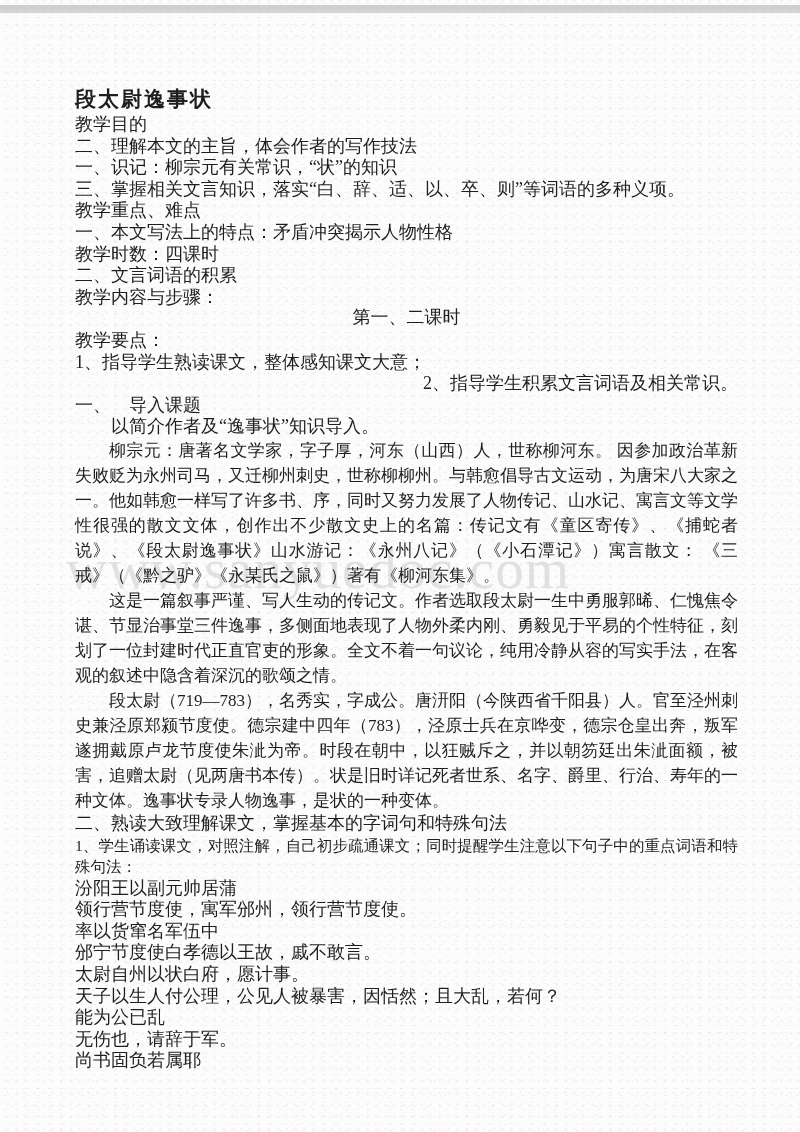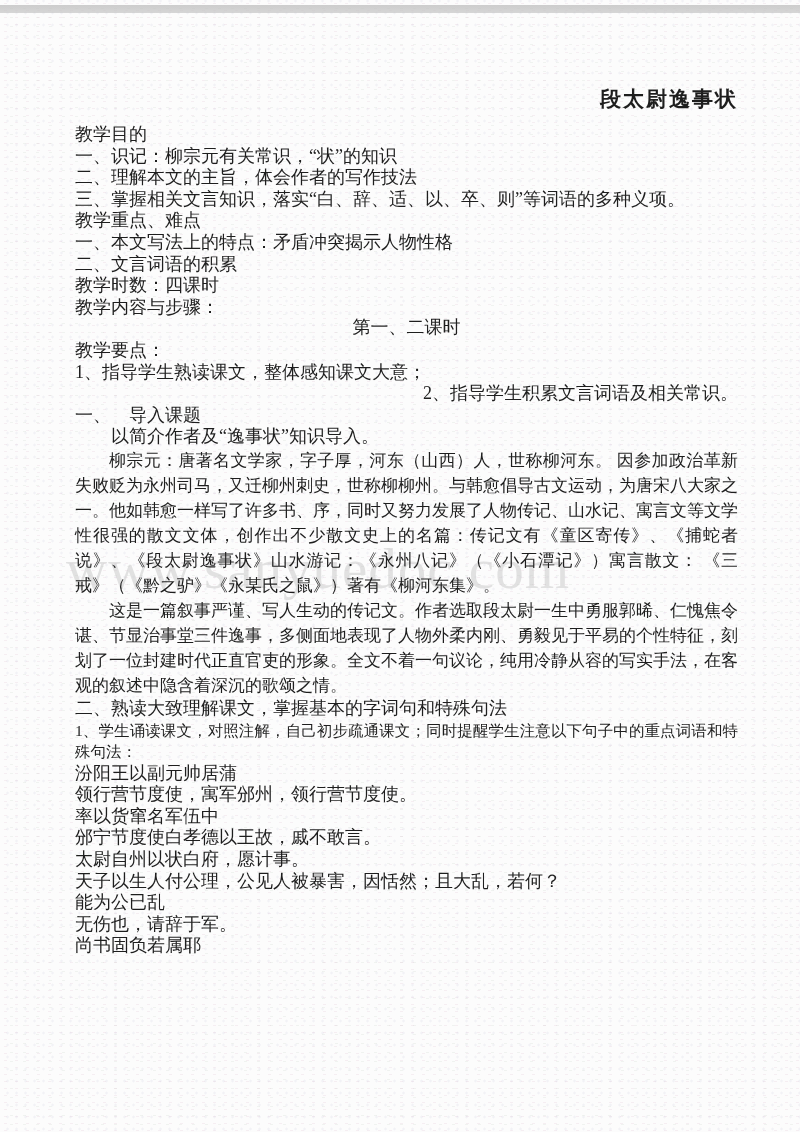--- a/index.html
+++ b/index.html
@@ -13,57 +13,58 @@
       radial-gradient(rgba(120,120,170,0.07) 1px, transparent 1.2px);
     background-size:11px 7px,13px 9px,9px 12px;
     background-position:0 0,5px 4px,3px 7px;}
   .scan-top-band{position:absolute;top:5px;left:0;right:0;height:8px;
     background:linear-gradient(#bdbdbd,#c9c9c9);opacity:.75;}
   .watermark{position:absolute;top:536px;left:66px;width:680px;
     font-size:57px;letter-spacing:1px;color:#c7c7c7;opacity:.5;
     white-space:nowrap;z-index:0;font-family:Liberation Serif, serif;}
   .content{position:absolute;left:75px;top:84px;width:663px;z-index:1;
     color:#1e1e1e;}
-  .t-title{text-align:right;font-size:21px;font-weight:bold;
-    line-height:30px;margin-bottom:10px;letter-spacing:2px;}
+  .t-title{text-align:left;font-size:21px;font-weight:bold;
+    line-height:30px;letter-spacing:2px;}
   .l{font-size:18px;line-height:21.6px;}
   .center{text-align:center;font-family:Liberation Mono, monospace;}
   .p{font-size:17px;line-height:25px;text-align:justify;
      text-indent:2em;}
   .p0{font-size:15.5px;line-height:21.6px;text-align:justify;}
   .ind{text-indent:2em;}
   .ind-half{padding-left:.5em;text-align:right;}
 </style>
 </head>
 <body>
 
 <div class="page">
   <div class="scan-top-band"></div>
   <div class="watermark">www.sanyuedoc.com</div>
 
   <div class="content">
     <div class="t-title">段太尉逸事状</div>
 
     <div class="l">教学目的</div>
+    <div class="l">二、理解本文的主旨，体会作者的写作技法</div>
     <div class="l">一、识记：柳宗元有关常识，“状”的知识</div>
-    <div class="l">二、理解本文的主旨，体会作者的写作技法</div>
     <div class="l">三、掌握相关文言知识，落实“白、辞、适、以、卒、则”等词语的多种义项。</div>
     <div class="l">教学重点、难点</div>
     <div class="l">一、本文写法上的特点：矛盾冲突揭示人物性格</div>
+    <div class="l">教学时数：四课时</div>
     <div class="l">二、文言词语的积累</div>
-    <div class="l">教学时数：四课时</div>
     <div class="l">教学内容与步骤：</div>
     <div class="l center">第一、二课时</div>
     <div class="l">教学要点：</div>
     <div class="l">1、指导学生熟读课文，整体感知课文大意；</div>
     <div class="l ind-half">2、指导学生积累文言词语及相关常识。</div>
     <div class="l">一、　导入课题</div>
     <div class="l ind">以简介作者及“逸事状”知识导入。</div>
     <div class="p">柳宗元：唐著名文学家，字子厚，河东（山西）人，世称柳河东。 因参加政治革新失败贬为永州司马，又迁柳州刺史，世称柳柳州。与韩愈倡导古文运动，为唐宋八大家之一。他如韩愈一样写了许多书、序，同时又努力发展了人物传记、山水记、寓言文等文学性很强的散文文体，创作出不少散文史上的名篇：传记文有《童区寄传》、《捕蛇者说》、《段太尉逸事状》山水游记：《永州八记》（《小石潭记》）寓言散文： 《三戒》（《黔之驴》《永某氏之鼠》）著有《柳河东集》。</div>
     <div class="p">这是一篇叙事严谨、写人生动的传记文。作者选取段太尉一生中勇服郭晞、仁愧焦令谌、节显治事堂三件逸事，多侧面地表现了人物外柔内刚、勇毅见于平易的个性特征，刻划了一位封建时代正直官吏的形象。全文不着一句议论，纯用冷静从容的写实手法，在客观的叙述中隐含着深沉的歌颂之情。</div>
+    <div class="p">段太尉（719—783），名秀实，字成公。唐汧阳（今陕西省千阳县）人。官至泾州刺史兼泾原郑颍节度使。德宗建中四年（783），泾原士兵在京哗变，德宗仓皇出奔，叛军遂拥戴原卢龙节度使朱泚为帝。时段在朝中，以狂贼斥之，并以朝笏廷出朱泚面额，被害，追赠太尉（见两唐书本传）。状是旧时详记死者世系、名字、爵里、行治、寿年的一种文体。逸事状专录人物逸事，是状的一种变体。</div>
     <div class="l">二、熟读大致理解课文，掌握基本的字词句和特殊句法</div>
     <div class="p0">1、学生诵读课文，对照注解，自己初步疏通课文；同时提醒学生注意以下句子中的重点词语和特殊句法：</div>
     <div class="l">汾阳王以副元帅居蒲</div>
     <div class="l">领行营节度使，寓军邠州，领行营节度使。</div>
     <div class="l">率以货窜名军伍中</div>
     <div class="l">邠宁节度使白孝德以王故，戚不敢言。</div>
     <div class="l">太尉自州以状白府，愿计事。</div>
     <div class="l">天子以生人付公理，公见人被暴害，因恬然；且大乱，若何？</div>
     <div class="l">能为公已乱</div>
     <div class="l">无伤也，请辞于军。</div>

